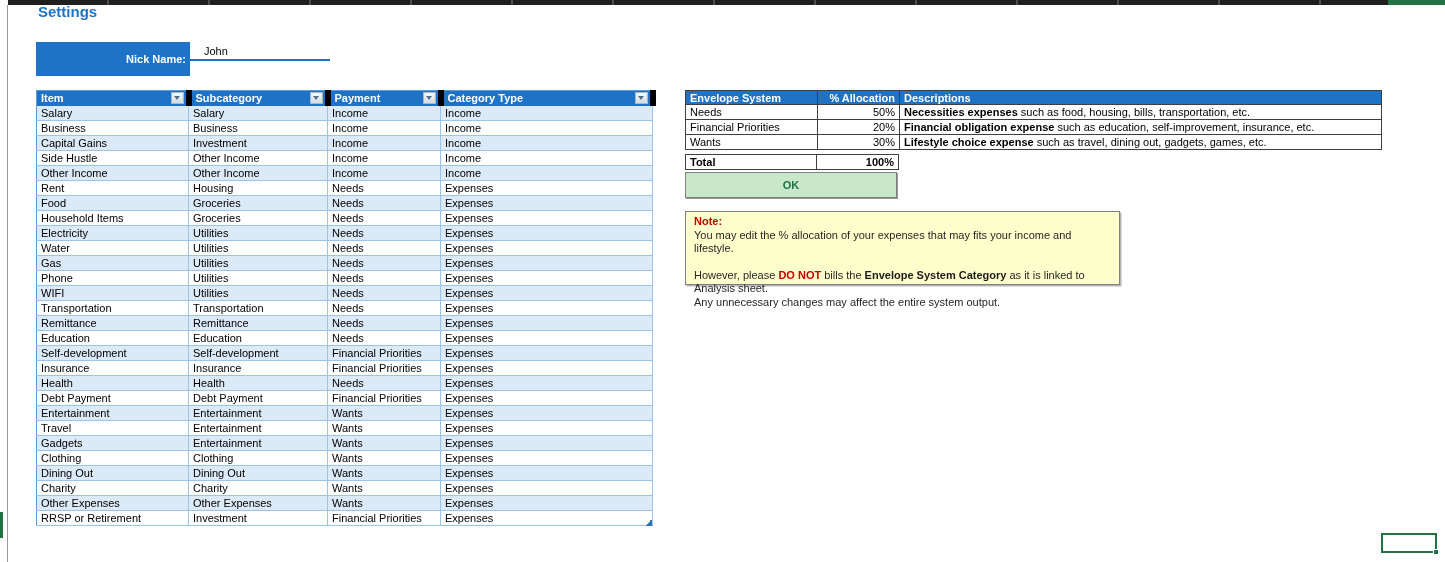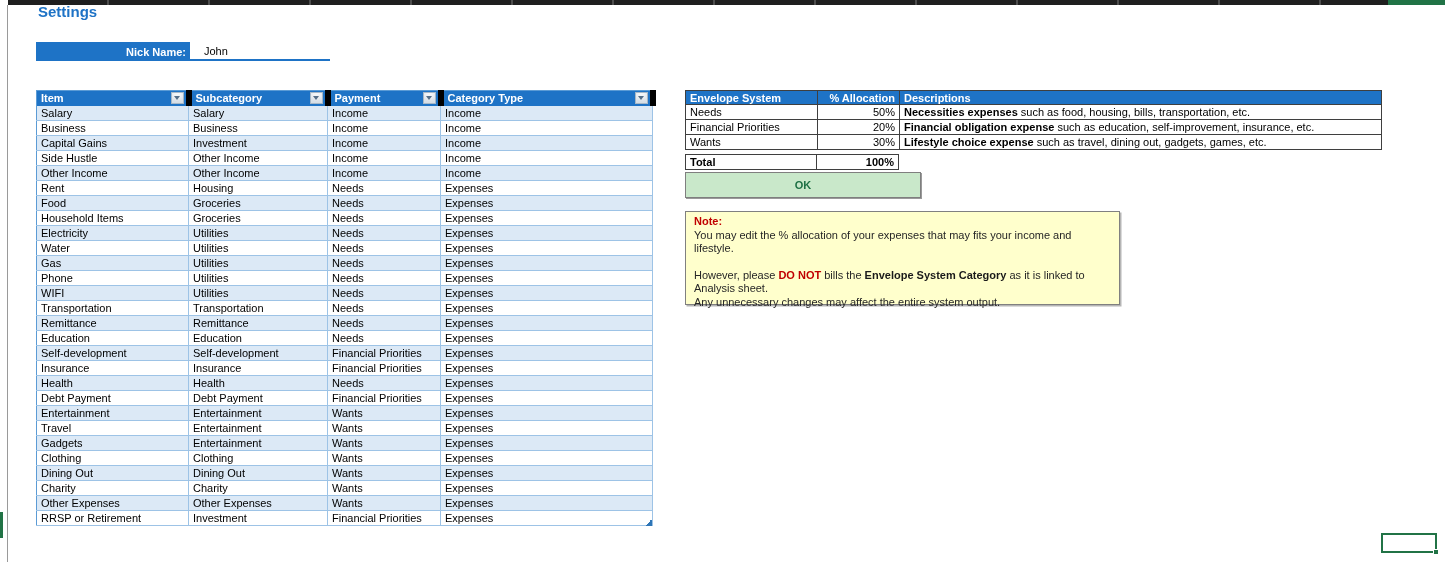--- a/index.html
+++ b/index.html
@@ -10,21 +10,21 @@
   .topbar { position:absolute; left:8px; top:0; right:0; height:5px; background:#1f1f1f;
             background-image:repeating-linear-gradient(90deg, transparent 0 99px, #4d4d4d 99px 101px); }
   .topbar-green { position:absolute; right:0; top:0; width:57px; height:5px; background:#217346; }
   .left-line { position:absolute; left:7px; top:5px; bottom:0; width:1px; background:#9a9a9a; }
   .left-green { position:absolute; left:0; top:512px; width:3px; height:26px; background:#217346; }
 
   
   .page-title { position:absolute; left:38px; top:3px; font-size:15px; font-weight:bold; color:#1E73C6; }
 
   
-  .nick-label { position:absolute; left:36px; top:42px; width:154px; height:19px;
+  .nick-label { position:absolute; left:36px; top:42px; width:154px; height:34px;
                 background:#1E73C6; color:#fff; font-size:11px; font-weight:bold;
                 display:flex; align-items:center; justify-content:flex-end; padding-right:4px; }
   .nick-value { position:absolute; left:190px; top:42px; width:140px; height:19px;
                 border-bottom:2px solid #1E73C6; font-size:11px; color:#000;
                 display:flex; align-items:center; padding-left:14px; }
 
   
   .items-wrap { position:absolute; left:36px; top:90px; width:616px; }
   table { border-collapse:collapse; table-layout:fixed; width:100%; }
   .items { border:1px solid #5B9BD5; }
@@ -55,27 +55,27 @@
 
   
   .total-row { position:absolute; left:685px; top:154px; width:214px; height:16px;
                border:1px solid #3f3f3f; display:flex; background:#fff; }
   .total-row .tl { width:131px; font-size:11px; font-weight:bold; padding:0 4px;
                    border-right:1px solid #3f3f3f; display:flex; align-items:center; }
   .total-row .tv { flex:1; font-size:11px; font-weight:bold; padding:0 4px;
                    display:flex; align-items:center; justify-content:flex-end; }
 
   
-  .ok-btn { position:absolute; left:685px; top:172px; width:236px; height:26px;
+  .ok-btn { position:absolute; left:685px; top:172px; width:212px; height:26px;
             background:#C9E8CA; border:1px solid #7f7f7f; box-shadow:1px 1px 0 #9a9a9a;
             display:flex; align-items:center; justify-content:center;
             font-size:11px; font-weight:bold; color:#1E7145; cursor:pointer; }
 
   
-  .note { position:absolute; left:685px; top:211px; width:435px; height:94px;
+  .note { position:absolute; left:685px; top:211px; width:435px; height:74px;
           background:#FFFFCC; border:1px solid #808080; box-shadow:1.5px 1.5px 0 rgba(120,120,120,.55);
           padding:3px 8px; font-size:11px; color:#262626; line-height:13.5px; }
   .note .red { color:#C00000; font-weight:bold; }
   .note b { color:#1a1a1a; }
   .note .gap { height:13px; }
 
   
   .sel-cell { position:absolute; left:1381px; top:533px; width:56px; height:20px;
               border:2px solid #217346; background:#fff; }
   .sel-cell .handle { position:absolute; right:-4px; bottom:-4px; width:6px; height:6px;

